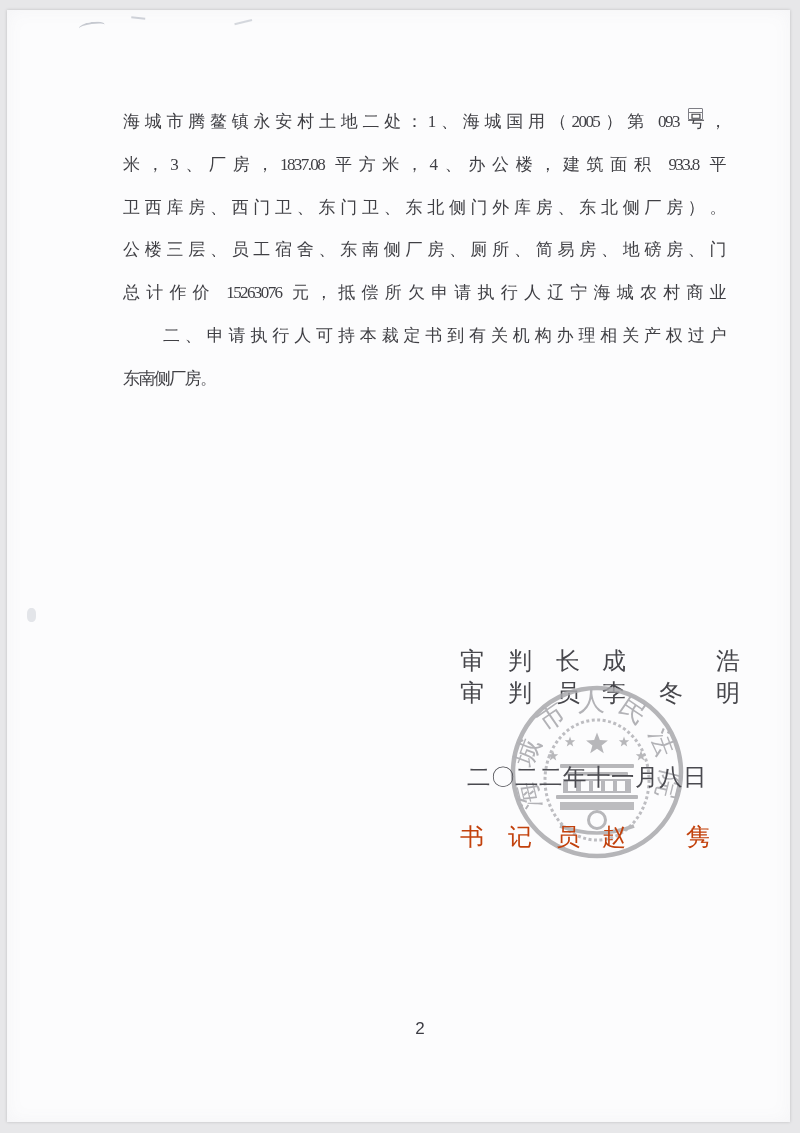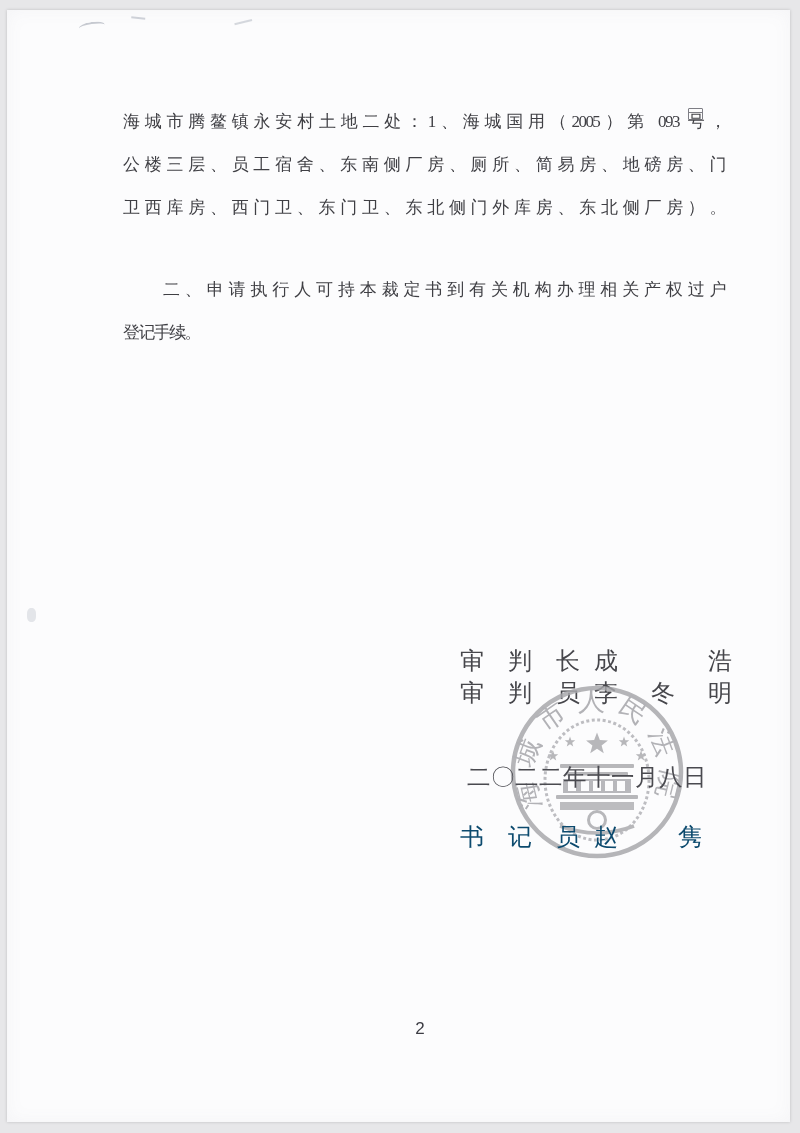--- a/index.html
+++ b/index.html
@@ -17,37 +17,37 @@
   .bodytext{
     position:absolute;left:123px;top:101px;width:602px;
     font-size:17px;letter-spacing:-1.6px;line-height:42.8px;
     color:#3f3f44;
   }
   .bline{
     height:42.8px;white-space:nowrap;
     text-align:justify;text-align-last:justify;text-justify:inter-character;
   }
   .bline.end{text-align-last:left;}
-  .bline.indent{text-indent:40px;margin-top:40px;}
+  .bline.indent{text-indent:40px;}
   
   .sig-block{position:absolute;left:460px;top:645px;color:#46464b;}
   .sig-row{height:31.5px;font-size:24px;white-space:nowrap;}
   .sig-role{
     display:inline-block;width:120px;
     text-align:justify;text-align-last:justify;text-justify:inter-character;
   }
   .sig-name{
-    display:inline-block;width:138px;margin-left:14px;
+    display:inline-block;width:138px;margin-left:22px;
     text-align:justify;text-align-last:justify;text-justify:inter-character;
   }
   .date-line{
     position:absolute;left:467px;top:761px;z-index:3;
     font-size:23.5px;letter-spacing:0.5px;color:#4a4a50;white-space:nowrap;
   }
-  .clerk-row{position:absolute;left:460px;top:821px;z-index:3;color:#0c4a6e;font-size:24px;white-space:nowrap;}
+  .clerk-row{position:absolute;left:460px;top:821px;z-index:3;color:#c2410c;font-size:24px;white-space:nowrap;}
   .clerk-name{width:108px;}
   
   .seal{position:absolute;left:505px;top:680px;z-index:2;opacity:.82;}
   
   .page-num{
     position:absolute;left:408px;top:1019px;width:24px;text-align:center;
     font-size:17px;color:#3c3c44;font-family:"Liberation Sans","DejaVu Sans",sans-serif;
   }
   
   .mark{position:absolute;pointer-events:none;}
@@ -65,24 +65,26 @@
 
   <div class="mark mark-a"></div>
   <div class="mark mark-b"></div>
   <div class="mark mark-c"></div>
   <div class="mark mark-e"></div>
 </div>
 <div class="mark mark-d"></div>
 
 <div class="bodytext">
   <div class="bline">海城市腾鳌镇永安村土地二处：1、海城国用（2005）第 093 号，</div>
+  <div class="bline">米，3、厂房，1837.08 平方米，4、办公楼，建筑面积 933.8 平</div>
+  <div class="bline">卫西库房、西门卫、东门卫、东北侧门外库房、东北侧厂房）。</div>
   <div class="bline">公楼三层、员工宿舍、东南侧厂房、厕所、简易房、地磅房、门</div>
-  <div class="bline">卫西库房、西门卫、东门卫、东北侧门外库房、东北侧厂房）。</div>
+  <div class="bline">总计作价 15263076 元，抵偿所欠申请执行人辽宁海城农村商业</div>
   <div class="bline indent">二、申请执行人可持本裁定书到有关机构办理相关产权过户</div>
-  <div class="bline end">登记手续。</div>
+  <div class="bline end">东南侧厂房。</div>
 </div>
 
 <div class="sig-block">
   <div class="sig-row">
     <span class="sig-role">审判长</span><span class="sig-name">成浩</span>
   </div>
   <div class="sig-row">
     <span class="sig-role">审判员</span><span class="sig-name">李冬明</span>
   </div>
 </div>

